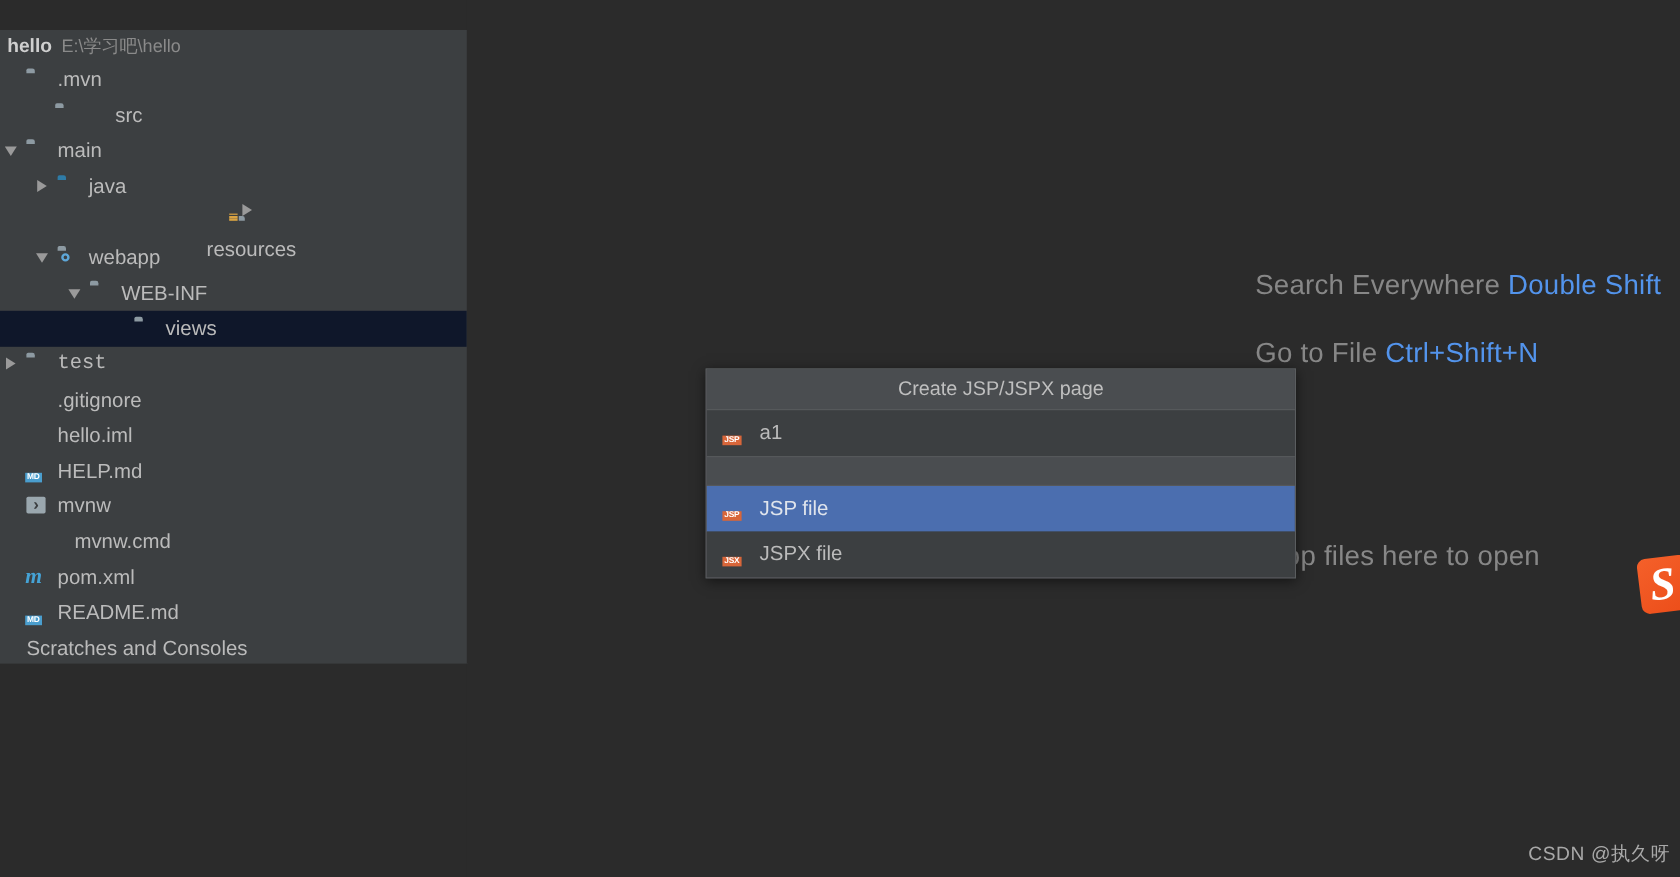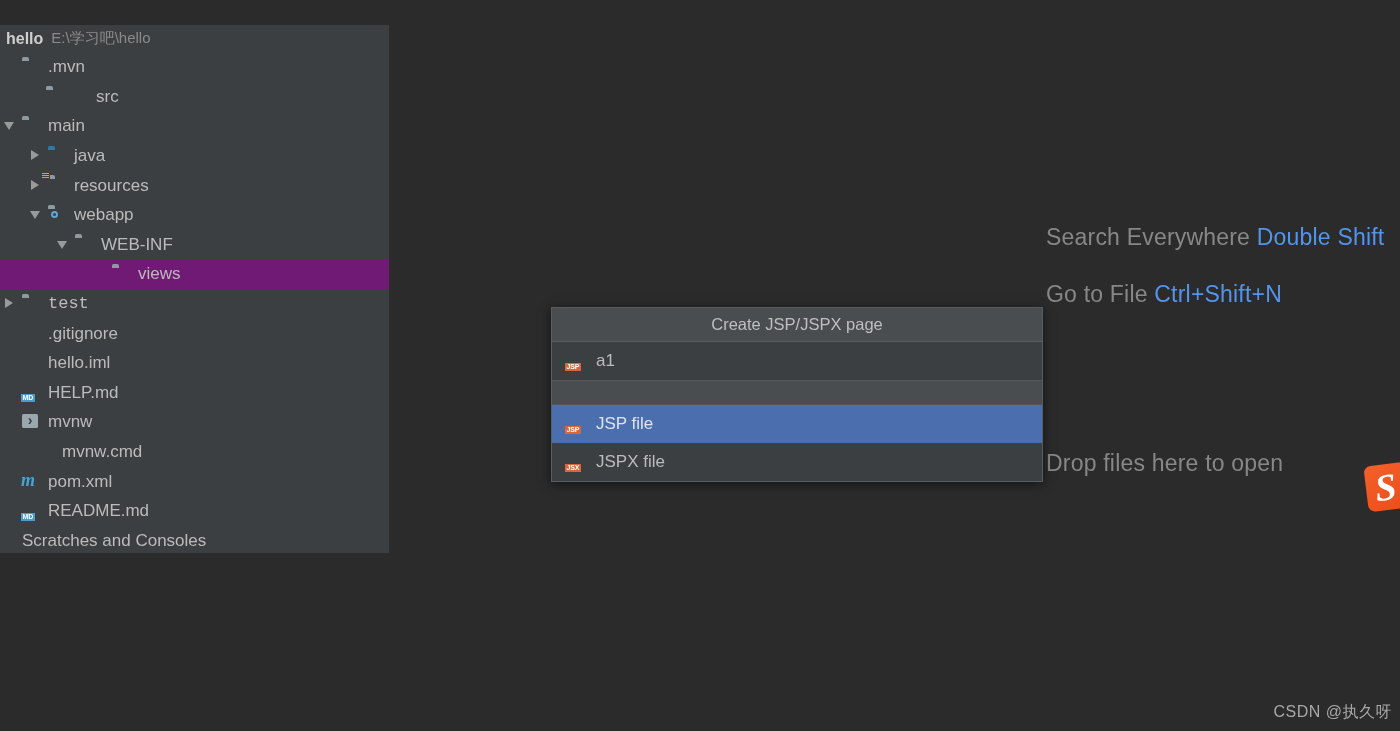--- a/index.html
+++ b/index.html
@@ -51,21 +51,21 @@
   .tree-row {
     position: relative;
     height: 29.6px;
     display: flex;
     align-items: center;
     font-size: 17px;
     color: #bbbbbb;
     white-space: nowrap;
   }
   .tree-row.selected {
-    background: #701a75;
+    background: #0f172a;
   }
   .tree-row .arrow {
     width: 11px; height: 11px;
     flex: 0 0 auto;
     margin-right: 7px;
     position: relative;
   }
   .arrow.collapsed::before {
     content: "";
     position: absolute;
@@ -252,21 +252,21 @@
     margin-right: 8px;
   }
   #project-header .proj-path {
     color: #8a8a8a;
     font-size: 15px;
   }
 
   
   #jsp-popup {
     position: absolute;
-    left: 551px; top: 307px;
+    left: 588px; top: 307px;
     width: 490px;
     background: #3c3f41;
     border: 1px solid #5a5d5f;
     box-shadow: 0 2px 10px rgba(0,0,0,0.55);
     z-index: 20;
   }
   #popup-title {
     height: 33px;
     line-height: 33px;
     text-align: center;
@@ -376,21 +376,21 @@
       <div class="tree-row" style="padding-left: 4px;">
         <span class="arrow expanded"></span>
         <span class="icon"><span class="ico-folder"></span></span>
         <span class="label">main</span>
       </div>
       <div class="tree-row" style="padding-left: 30px;">
         <span class="arrow collapsed"></span>
         <span class="icon"><span class="ico-folder blue"></span></span>
         <span class="label">java</span>
       </div>
-      <div class="tree-row" style="padding-left: 30px;">
+      <div class="tree-row" style="padding-left: 30px; flex-direction: column;">
         <span class="arrow collapsed"></span>
         <span class="icon"><span class="ico-folder"><span class="badge-lines">
               <i></i>
               <i></i>
               <i></i>
             </span></span></span>
         <span class="label">resources</span>
       </div>
       <div class="tree-row" style="padding-left: 30px;">
         <span class="arrow expanded"></span>

